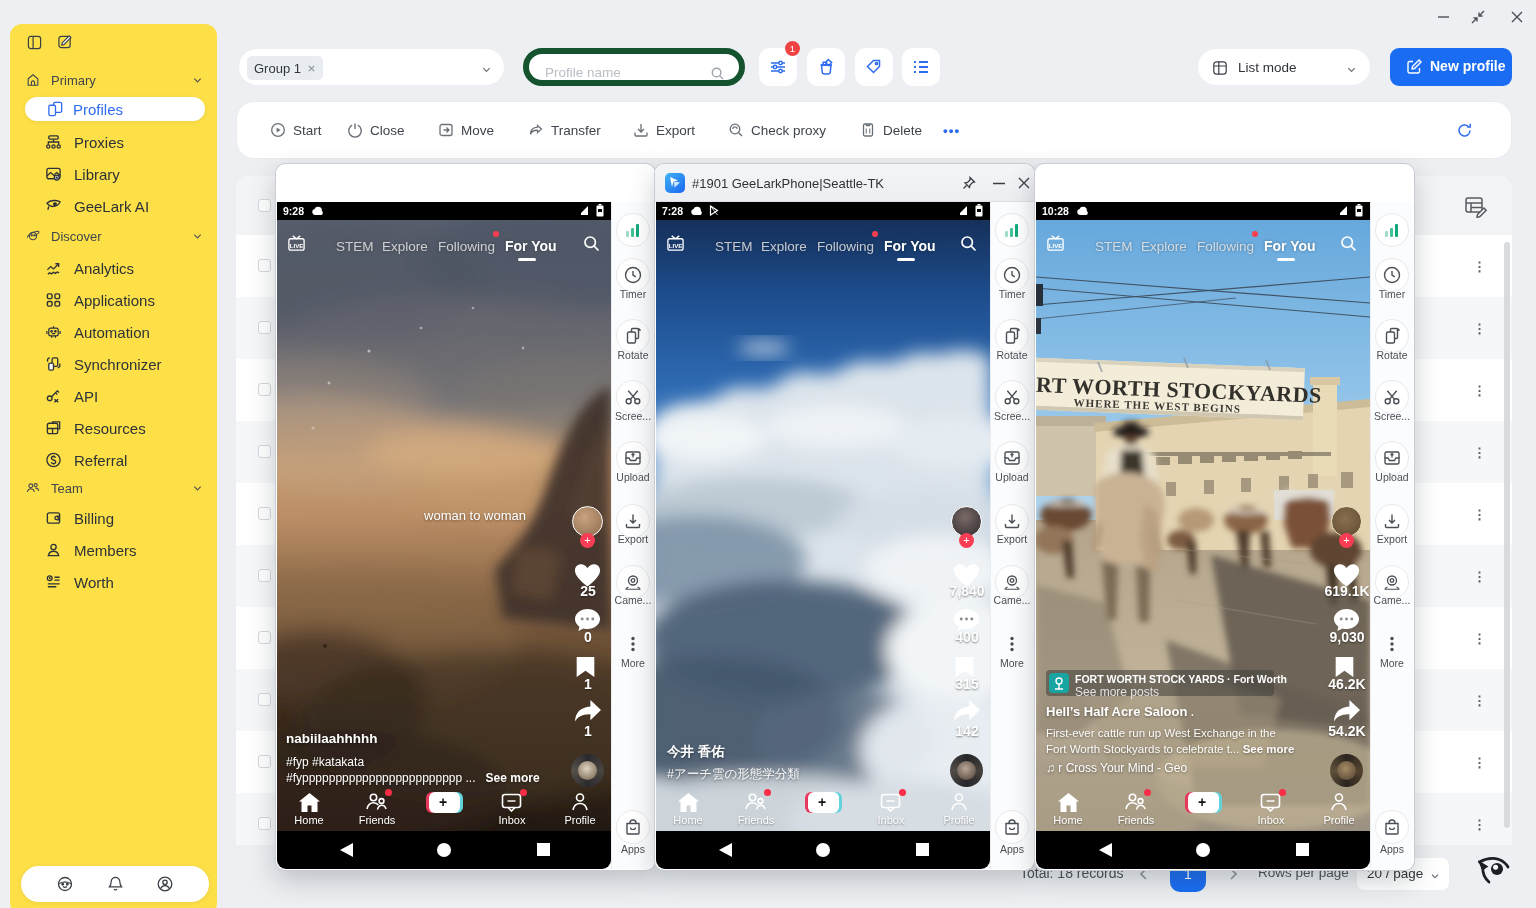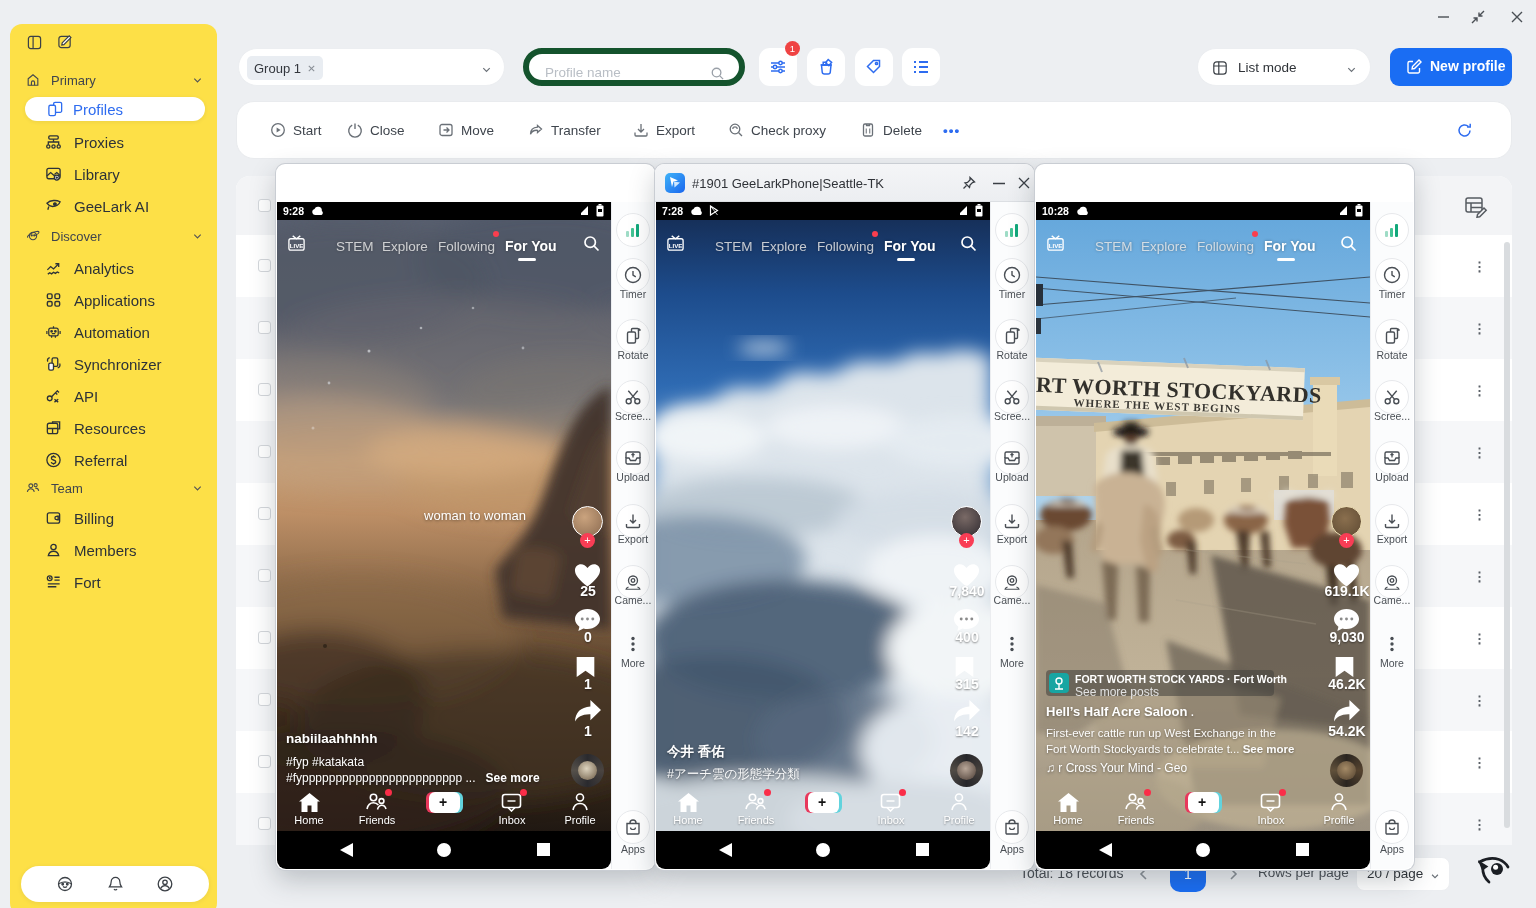--- a/index.html
+++ b/index.html
@@ -210,21 +210,21 @@
         <path d="M3.5 15c.6-3 2.6-4.7 5.5-4.7s4.9 1.7 5.5 4.7z"></path>
       </svg>
     <span class="txt">Members</span>
   </div>
   <div class="sitem" style="top:545px">
     <svg class="ic" viewBox="0 0 18 18" fill="none" stroke="#2d3238" stroke-width="1.4">
         <circle cx="5" cy="5" r="2.5"></circle>
         <path d="M5 3.8V5l.8.8"></path>
         <path d="M10 4h5.5M10 7h5.5M3 11h12.5M3 14h9"></path>
       </svg>
-    <span class="txt">Fort</span>
+    <span class="txt">Worth</span>
   </div>
   <div class="abs" style="left:11px;top:842px;width:188px;height:36px;background:#fff;border-radius:18px;box-shadow:0 1px 5px rgba(30,40,60,.08)">
     <svg class="abs" style="left:35px;top:9px" width="18" height="18" viewBox="0 0 18 18" fill="none" stroke="#3c4147" stroke-width="1.3">
         <circle cx="9" cy="9" r="6.5"></circle>
         <path d="M2.5 9a9 6.5 0 016.5-2.2A9 6.5 0 0115.5 9" opacity=".9"></path>
         <circle cx="6.7" cy="9.3" r=".8" fill="#3c4147"></circle>
         <circle cx="11.3" cy="9.3" r=".8" fill="#3c4147"></circle>
         <path d="M7 11.6c1.2 1 2.8 1 4 0"></path>
       </svg>
     <svg class="abs" style="left:86px;top:9px" width="17" height="17" viewBox="0 0 18 18" fill="none" stroke="#3c4147" stroke-width="1.3">

